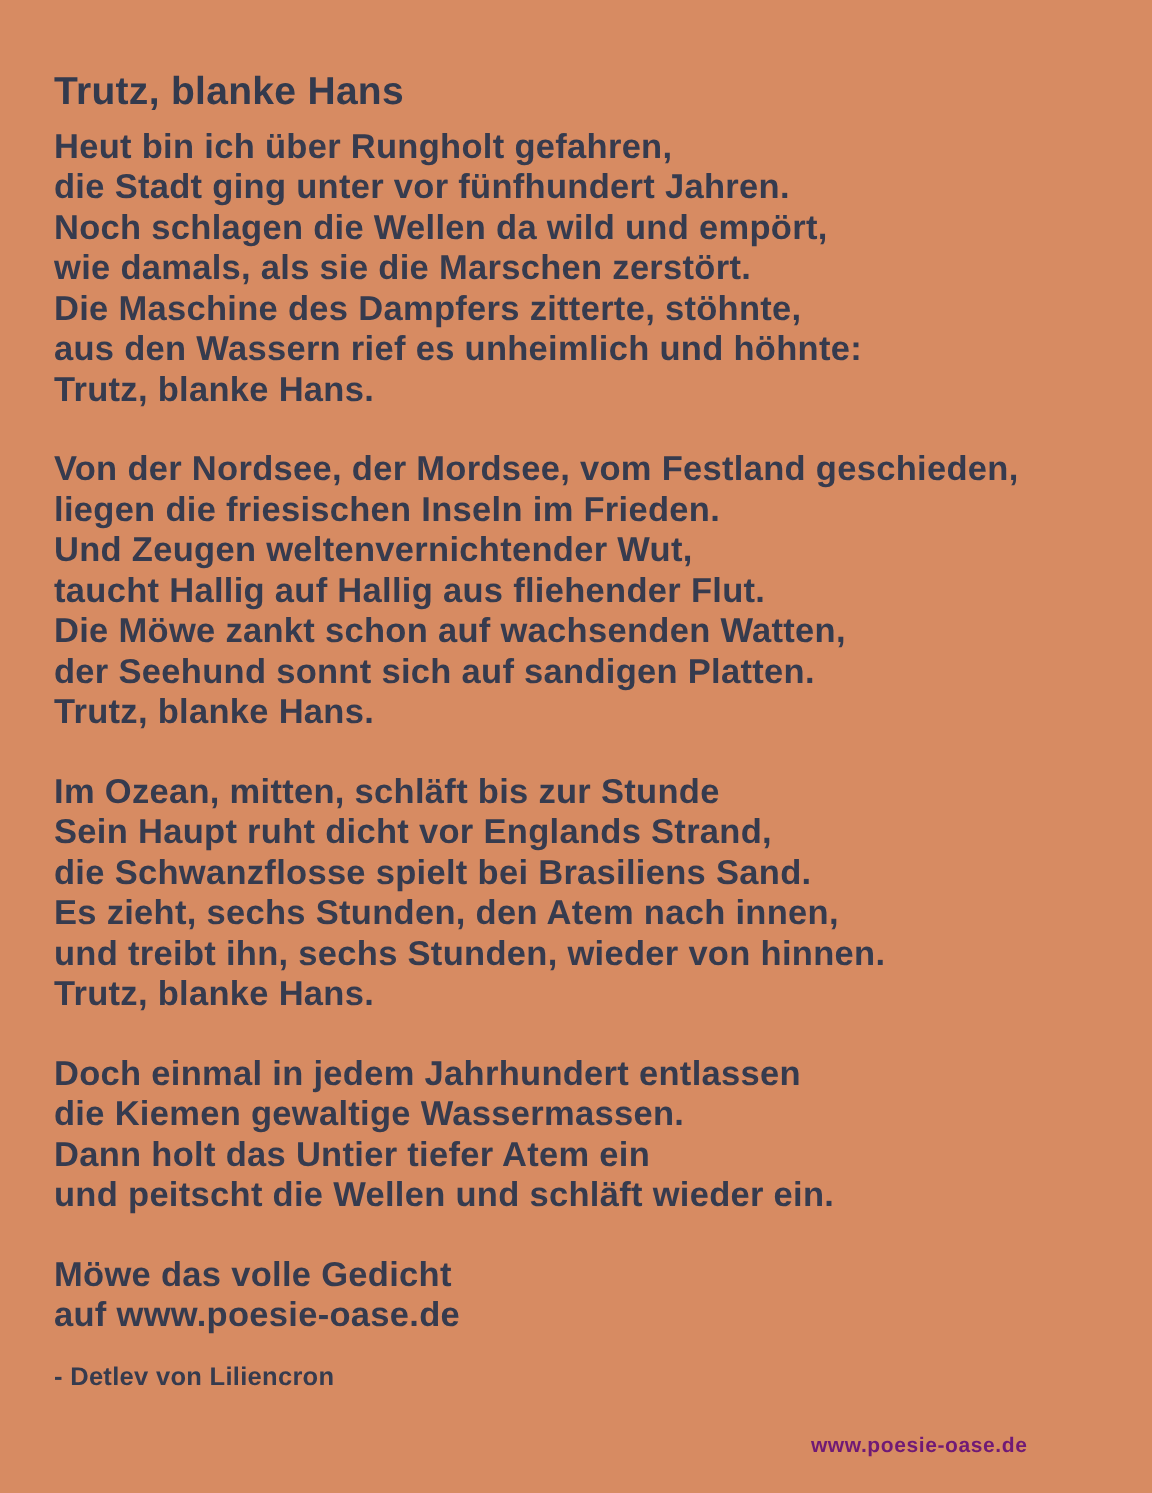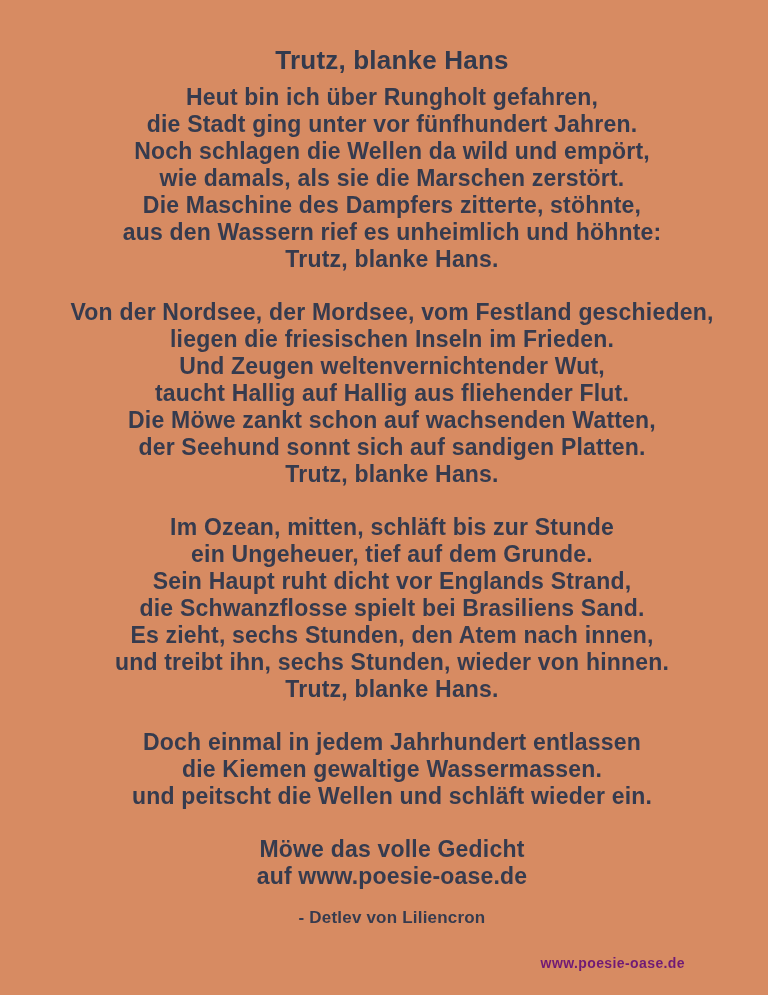--- a/index.html
+++ b/index.html
@@ -7,22 +7,21 @@
   body {
     background: #D78B62;
     color: #363B4E;
     font-family: "Liberation Sans", sans-serif;
     overflow: hidden;
   }
   .page {
     position: relative;
     width: 768px;
     height: 995px;
-    padding: 44px 40px 0 56px;
-    text-align: center;
+    padding: 44px 40px 0 36px;
   }
   .title {
     font-size: 26px;
     font-weight: 700;
     line-height: 32px;
     letter-spacing: 0.2px;
     color: #333A4D;
     margin-bottom: 8px;
   }
   .line {
@@ -72,31 +71,31 @@
     <p class="line">liegen die friesischen Inseln im Frieden.</p>
     <p class="line">Und Zeugen weltenvernichtender Wut,</p>
     <p class="line">taucht Hallig auf Hallig aus fliehender Flut.</p>
     <p class="line">Die Möwe zankt schon auf wachsenden Watten,</p>
     <p class="line">der Seehund sonnt sich auf sandigen Platten.</p>
     <p class="line">Trutz, blanke Hans.</p>
   </div>
 
   <div class="stanza">
     <p class="line">Im Ozean, mitten, schläft bis zur Stunde</p>
-    <p class="line">ein Ungeheuer, tief auf dem Grunde.</p>
     <p class="line">Sein Haupt ruht dicht vor Englands Strand,</p>
     <p class="line">die Schwanzflosse spielt bei Brasiliens Sand.</p>
     <p class="line">Es zieht, sechs Stunden, den Atem nach innen,</p>
     <p class="line">und treibt ihn, sechs Stunden, wieder von hinnen.</p>
     <p class="line">Trutz, blanke Hans.</p>
   </div>
 
   <div class="stanza">
     <p class="line">Doch einmal in jedem Jahrhundert entlassen</p>
     <p class="line">die Kiemen gewaltige Wassermassen.</p>
+    <p class="line">Dann holt das Untier tiefer Atem ein</p>
     <p class="line">und peitscht die Wellen und schläft wieder ein.</p>
   </div>
 
   <div class="stanza teaser">
     <p class="line">Möwe das volle Gedicht</p>
     <p class="line">auf www.poesie-oase.de</p>
   </div>
 
   <p class="attribution">- Detlev von Liliencron</p>
 

